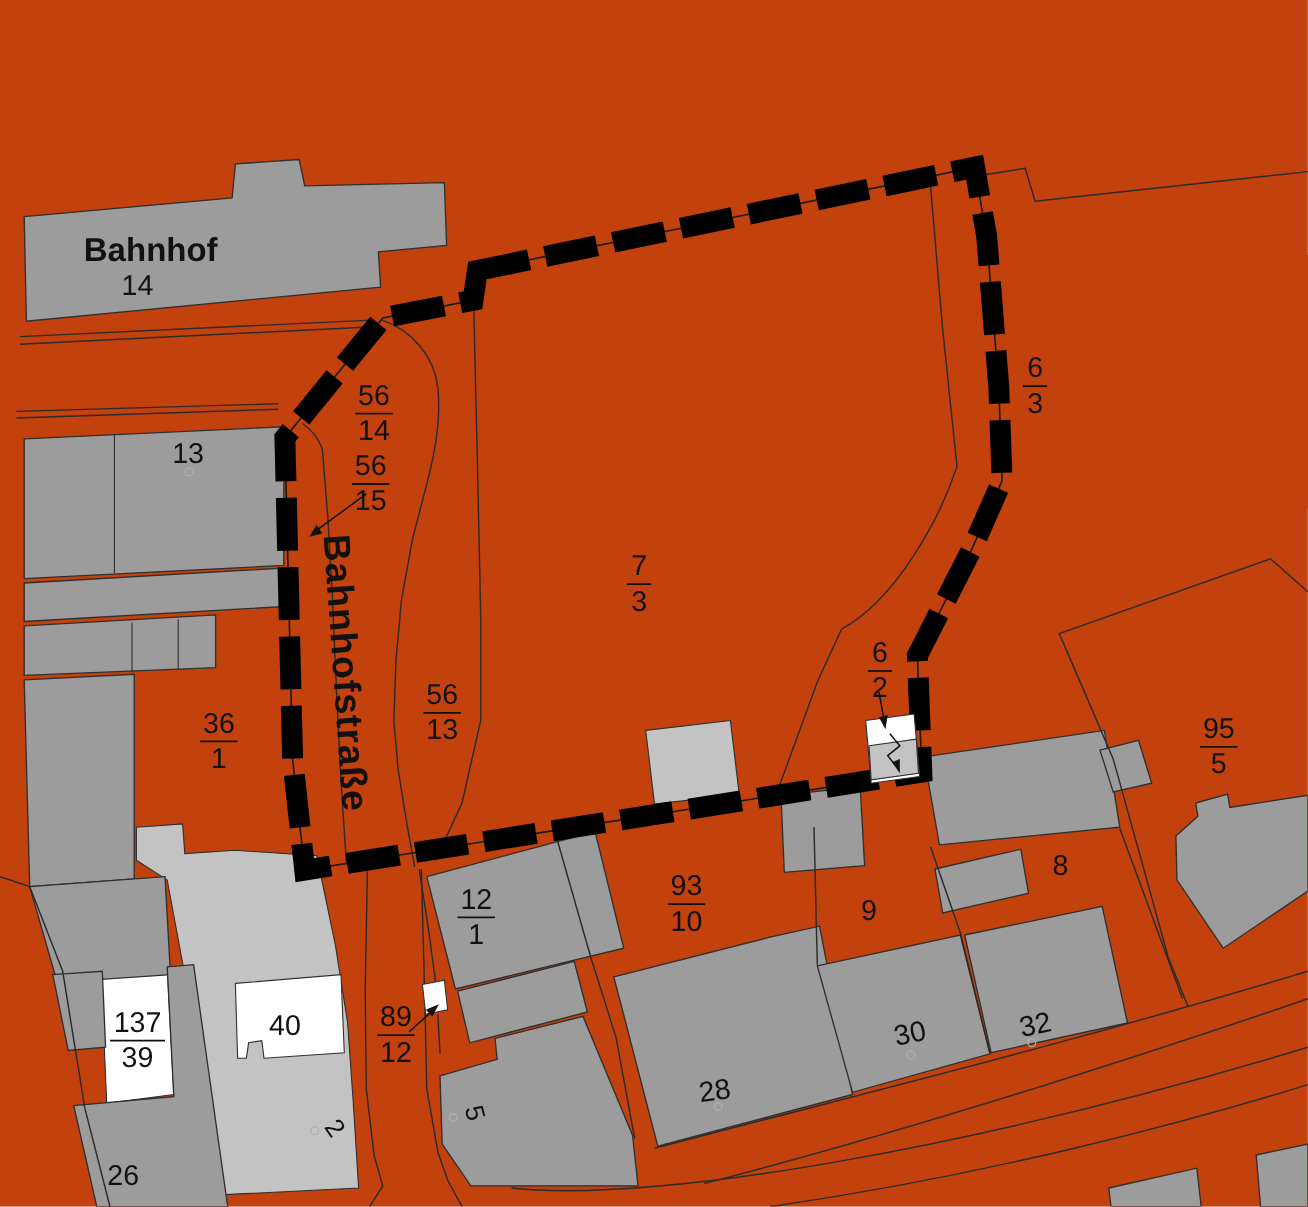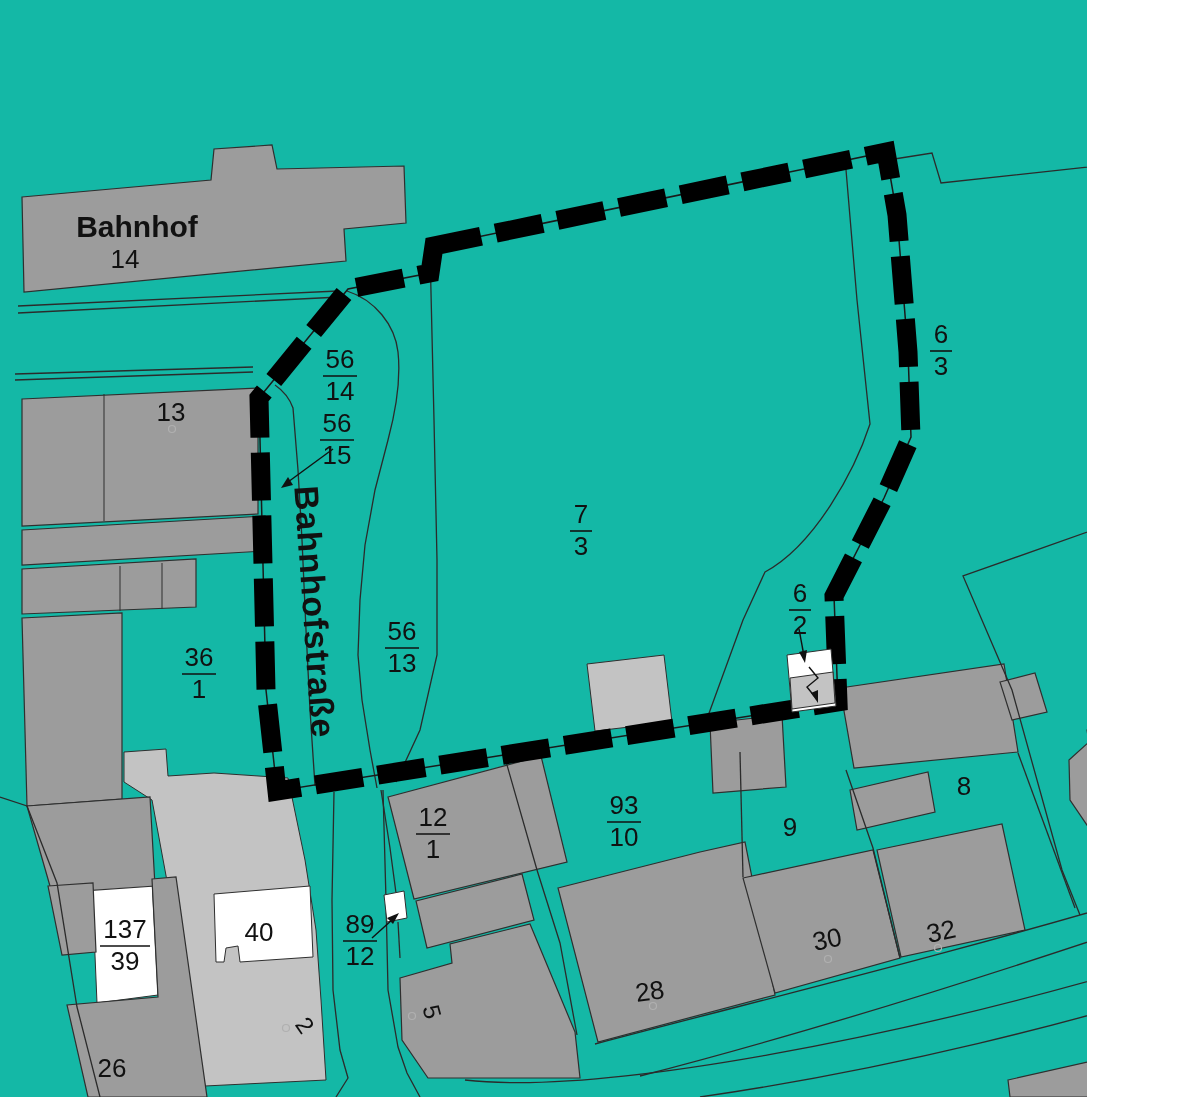--- a/index.html
+++ b/index.html
@@ -1,17 +1,17 @@
 <!DOCTYPE html>
 <html><head>
 <meta charset="utf-8">
 <style>
   html,body{margin:0;padding:0;background:#ffffff;}
   body{font-family:"Liberation Sans", sans-serif;}
-  .stage{position:relative;width:1087px;height:1097px;background:#14b8a6;overflow:hidden;}
+  .stage{position:relative;width:1189px;height:1097px;background:#c2410c;overflow:hidden;}
   svg{display:block;}
   .bld{fill:#9c9c9c;stroke:#2f2f2f;stroke-width:1.2;}
   .lgt{fill:#c3c3c3;stroke:#2f2f2f;stroke-width:1;}
   .wht{fill:#ffffff;stroke:#2f2f2f;stroke-width:1;}
   .ln{fill:none;stroke:#2b2b2b;stroke-width:1.3;}
   .divln{stroke:#2f2f2f;stroke-width:1;}
   .casing{fill:none;stroke:#1a1a1a;stroke-width:1.5;}
   .dashes{fill:none;stroke:#000000;stroke-width:19;stroke-dasharray:48 15;}
   .lbl{fill:#111111;font-size:26px;text-anchor:middle;}
   .lbl-bold{fill:#111111;font-size:30px;font-weight:bold;text-anchor:middle;}

